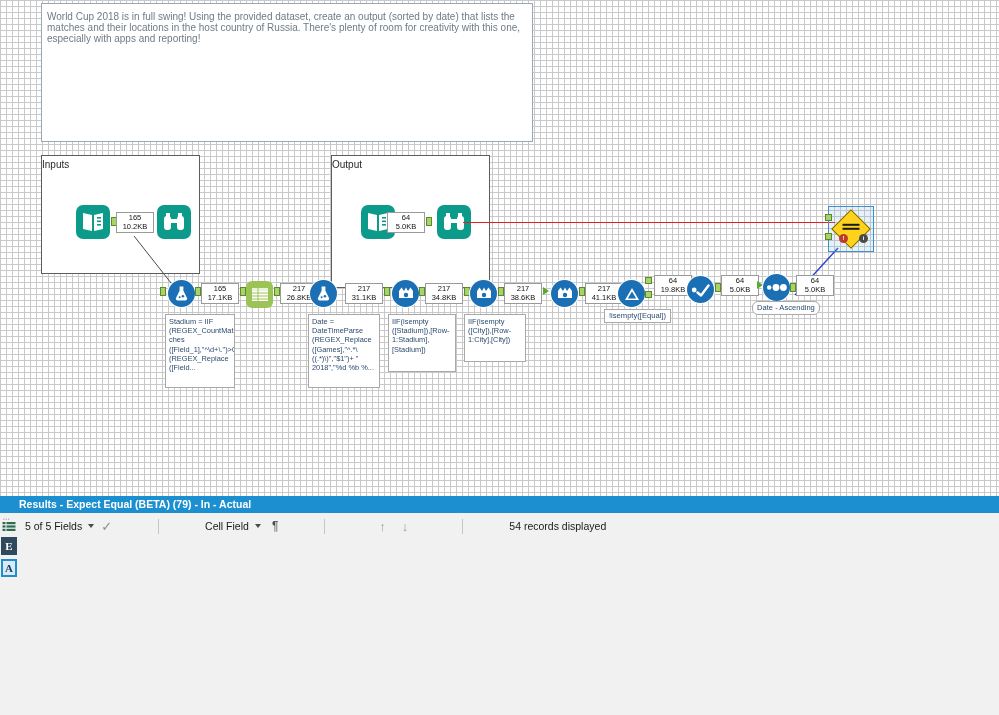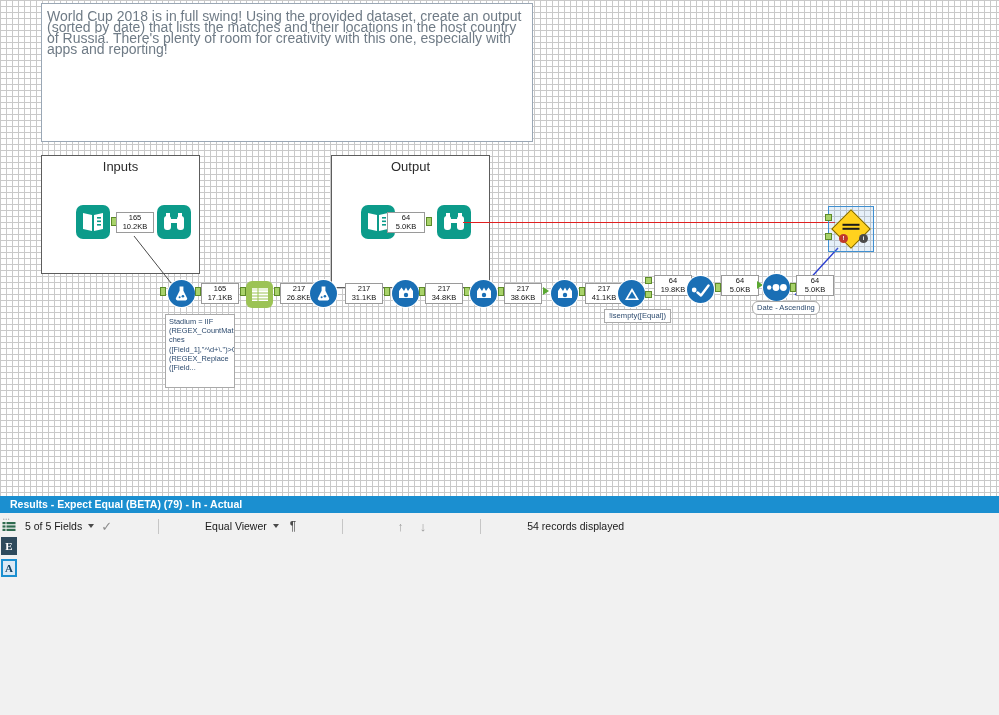--- a/index.html
+++ b/index.html
@@ -22,30 +22,30 @@
     overflow:hidden;
   }
 
   
   .comment-box{
     position:absolute;left:41px;top:3px;width:492px;height:139px;
     background:#ffffff;border:1px solid #9aa7b5;box-sizing:border-box;
   }
   .comment-text{
     position:absolute;left:5px;top:7px;width:482px;
-    font-size:14px;line-height:11px;color:#6f7b86;
+    font-size:10px;line-height:11px;color:#6f7b86;
   }
 
   
   .container-box{
     position:absolute;background:#ffffff;border:1px solid #5d5d5d;box-sizing:border-box;
   }
   .container-title{
-    position:absolute;top:3px;left:0;width:100%;text-align:center;
-    font-size:13px;color:#2a2a2a;
+    position:absolute;top:3px;left:0;width:100%;text-align:left;
+    font-size:10px;color:#2a2a2a;
   }
   #inputs-box{left:41px;top:155px;width:159px;height:119px;}
   #output-box{left:331px;top:155px;width:159px;height:133px;}
 
   
   .teal-icon{
     position:absolute;width:34px;height:34px;border-radius:7px;
     background:#0c9b8a;display:flex;align-items:center;justify-content:center;
   }
   .teal-icon svg{display:block;}
@@ -109,21 +109,21 @@
   .diamond .bars i{display:block;height:2px;background:#1a1a1a;margin-bottom:2px;}
   .badge{
     position:absolute;width:9px;height:9px;border-radius:50%;
     font-size:6px;line-height:9px;text-align:center;color:#fff;font-weight:bold;
   }
 
   
   #results{position:absolute;left:0;top:496px;width:999px;height:219px;background:#f1f1f1;}
   .results-title{
     position:absolute;left:0;top:0;width:999px;height:17px;background:#1b8fd0;
-    color:#ffffff;font-size:10.5px;font-weight:bold;line-height:17px;padding-left:10px;
+    color:#ffffff;font-size:10.5px;font-weight:bold;line-height:17px;padding-left:19px;
     box-sizing:border-box;
   }
   .res-toolbar{
     position:absolute;left:18px;top:19px;width:981px;height:22px;background:#f1f1f1;
     display:flex;align-items:center;font-size:10.5px;color:#1a1a1a;gap:39px;
   }
   .res-toolbar .grp{display:flex;align-items:center;height:22px;padding:0 7px;white-space:nowrap;}
   .res-toolbar .sep{width:1px;height:15px;background:#c6c6c6;}
   .caret{display:inline-block;width:0;height:0;border-left:3.5px solid transparent;
     border-right:3.5px solid transparent;border-top:4px solid #4a4a4a;margin:0 5px 0 6px;}
@@ -252,46 +252,49 @@
       <svg width="17" height="17" viewBox="0 0 17 17">
         <path d="M6.6 1.5 h3.8 v4.2 l3.6 7.3 a1.6 1.6 0 0 1 -1.4 2.4 h-8.2 a1.6 1.6 0 0 1 -1.4 -2.4 l3.6 -7.3 z" fill="#ffffff"></path>
         <circle cx="6.6" cy="12.2" r="1" fill="#1a6fb5"></circle>
         <circle cx="9.9" cy="11.2" r="1.3" fill="#1a6fb5"></circle>
       </svg>
     </div>
     <div class="conn-label" style="left:345px;top:283px;width:38px;">
       <span class="n1">217</span>
       <span class="n2">31.1KB</span>
     </div>
+    <div class="annot" style="left:308px;top:314px;width:72px;height:74px;">Date = DateTimeParse (REGEX_Replace ([Games],"^.*\((.*)\)","$1")+ " 2018","%d %b %...</div>
 
     <div class="nub" style="left:384px;top:287px;"></div>
     <div class="round-tool" style="left:392px;top:280px;">
       <svg width="18" height="16" viewBox="0 0 18 16">
         <path d="M2 5 L4.5 1.5 L7 5 L9 1.5 L11 5 L13.5 1.5 L16 5 L16 12 L2 12 Z" fill="#ffffff"></path>
         <circle cx="9" cy="9" r="2.2" fill="#1a6fb5"></circle>
       </svg>
     </div>
     <div class="nub" style="left:419px;top:287px;"></div>
     <div class="conn-label" style="left:425px;top:283px;width:38px;">
       <span class="n1">217</span>
       <span class="n2">34.8KB</span>
     </div>
+    <div class="annot" style="left:388px;top:314px;width:68px;height:58px;">IIF(isempty ([Stadium]),[Row-1:Stadium], [Stadium])</div>
 
     <div class="nub" style="left:464px;top:287px;"></div>
     <div class="round-tool" style="left:470px;top:280px;">
       <svg width="18" height="16" viewBox="0 0 18 16">
         <path d="M2 5 L4.5 1.5 L7 5 L9 1.5 L11 5 L13.5 1.5 L16 5 L16 12 L2 12 Z" fill="#ffffff"></path>
         <circle cx="9" cy="9" r="2.2" fill="#1a6fb5"></circle>
       </svg>
     </div>
     <div class="nub" style="left:498px;top:287px;"></div>
     <div class="conn-label" style="left:504px;top:283px;width:38px;">
       <span class="n1">217</span>
       <span class="n2">38.6KB</span>
     </div>
+    <div class="annot" style="left:464px;top:314px;width:62px;height:48px;">IIF(isempty ([City]),[Row-1:City],[City])</div>
 
     <div class="arrow-green" style="left:543px;top:287px;"></div>
     <div class="round-tool" style="left:551px;top:280px;">
       <svg width="18" height="16" viewBox="0 0 18 16">
         <path d="M2 5 L4.5 1.5 L7 5 L9 1.5 L11 5 L13.5 1.5 L16 5 L16 12 L2 12 Z" fill="#ffffff"></path>
         <circle cx="9" cy="9" r="2.2" fill="#1a6fb5"></circle>
       </svg>
     </div>
     <div class="nub" style="left:579px;top:287px;"></div>
     <div class="conn-label" style="left:585px;top:283px;width:38px;">
@@ -378,21 +381,21 @@
     </div>
 
     <div class="res-toolbar">
       <div class="grp">
         <span>5 of 5 Fields</span>
         <span class="caret"></span>
         <span class="check-ic">✓</span>
       </div>
       <div class="sep"></div>
       <div class="grp">
-        <span>Equal Viewer</span>
+        <span>Cell Field</span>
         <span class="caret"></span>
         <span class="pil">¶</span>
       </div>
       <div class="sep"></div>
       <div class="grp">
         <span class="arr">↑</span>
         <span class="arr">↓</span>
       </div>
       <div class="sep"></div>
       <div class="grp">

